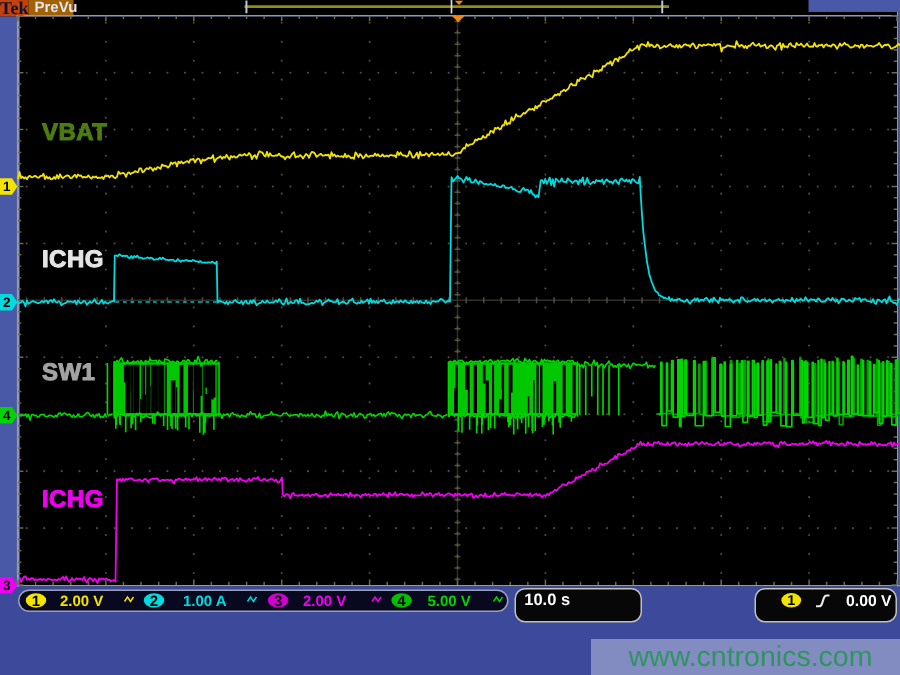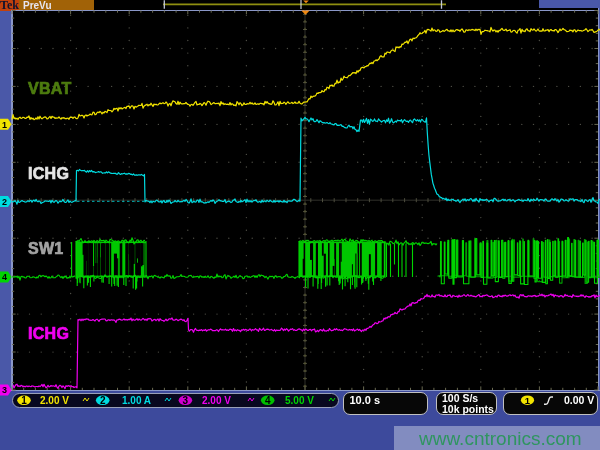--- a/index.html
+++ b/index.html
@@ -4,21 +4,21 @@
   *{-webkit-font-smoothing:antialiased;}
   #scr{position:relative;width:600px;height:450px;background:#000;overflow:hidden;filter:blur(0px);
        font-family:"Liberation Sans",sans-serif;}
   .abs{position:absolute;}
   .lbl{position:absolute;font-weight:bold;font-size:16px;letter-spacing:0.3px;-webkit-text-stroke:0.7px currentColor;}
 </style></head><body>
 <div id="scr">
   <div class="abs" style="left:539px;top:0;width:61px;height:8px;background:#4a58a8"></div>
   <div class="abs" style="left:0;top:0;width:19px;height:11px;background:#c2410c;color:#11122e;
        font-family:'Liberation Serif',serif;font-weight:bold;font-size:12px;line-height:10px;text-align:center">Tek</div>
-  <div class="abs" style="left:19px;top:0;width:75px;height:11px;background:#a16207;color:#e6e6f2;
+  <div class="abs" style="left:19px;top:0;width:30px;height:11px;background:#a16207;color:#e6e6f2;
        font-weight:bold;font-size:10px;line-height:11px;padding-left:4px;box-sizing:border-box">PreVu</div>
   <div class="abs" style="left:0;top:11px;width:11px;height:381px;background:#4a58a8"></div>
   <div class="abs" style="left:11px;top:10px;width:1.5px;height:382px;background:#8a97c8"></div>
   <div class="abs" style="left:597.5px;top:8px;width:1.5px;height:384px;background:#8a97c8"></div>
   <div class="abs" style="left:599px;top:8px;width:1px;height:384px;background:#4a58a8"></div>
   <div class="abs" style="left:12px;top:10px;width:586px;height:1.2px;background:#8a97c8"></div>
   <div class="abs" style="left:0px;top:389.8px;width:600px;height:1.5px;background:#8a97c8"></div>
   <div class="abs" style="left:0;top:391.3px;width:600px;height:58.7px;background:#3d4a9c"></div>
   <div class="abs" style="left:394px;top:426px;width:206px;height:24px;background:#828cc0"></div>
   <div class="abs" style="left:419px;top:427px;width:181px;height:24px;color:#2f9560;font-size:19px;line-height:23px;">www.cntronics.com</div>
@@ -147,23 +147,20 @@
       <ellipse cx="267.7" cy="400.3" rx="6.8" ry="4.8" fill="#00c000"></ellipse>
       <text x="267.7" y="404.3" fill="#000" text-anchor="middle" font-size="10">4</text>
       <text x="285" y="404" fill="#00d500">5.00 V</text>
       <path d="M329,401 l2,-3 l2,3 l2,-3" stroke="#00d500" stroke-width="1" fill="none"></path>
     </g>
   </svg>
 
   <div class="abs" style="left:342.5px;top:392.3px;width:85px;height:22.5px;background:#070707;
        border:1.2px solid #c0c0c0;border-radius:7px;box-sizing:border-box;color:#fff;
        font-weight:bold;font-size:11px;line-height:12px;padding:1px 0 0 6px">10.0 s</div>
-  <div class="abs" style="left:436px;top:392.3px;width:60.5px;height:22.5px;background:#070707;
-       border:1.2px solid #c0c0c0;border-radius:7px;box-sizing:border-box;color:#fff;
-       font-weight:bold;font-size:10.5px;line-height:11px;padding:0px 0 0 5px">100 S/s<br>10k points</div>
   <div class="abs" style="left:503px;top:392.3px;width:95px;height:22.5px;background:#070707;
        border:1.2px solid #c0c0c0;border-radius:7px;box-sizing:border-box"></div>
   <svg class="abs" style="left:503px;top:392.5px" width="95" height="24" viewBox="0 0 95 24">
     <ellipse cx="24.5" cy="7.2" rx="6.6" ry="4.8" fill="#f2e300"></ellipse>
     <text x="24.5" y="10.6" fill="#000" font-weight="bold" font-size="9.5" text-anchor="middle" font-family="Liberation Sans,sans-serif">1</text>
     <path d="M41,11.2 h2 q1.5,0 2,-1.8 l1.2,-3.6 q0.6,-1.8 2,-1.8 h1.8" stroke="#e8e8e8" stroke-width="1.4" fill="none"></path>
     <text x="61" y="11" fill="#fff" font-weight="bold" font-size="10.5" font-family="Liberation Sans,sans-serif">0.00 V</text>
   </svg>
 
 </div>

